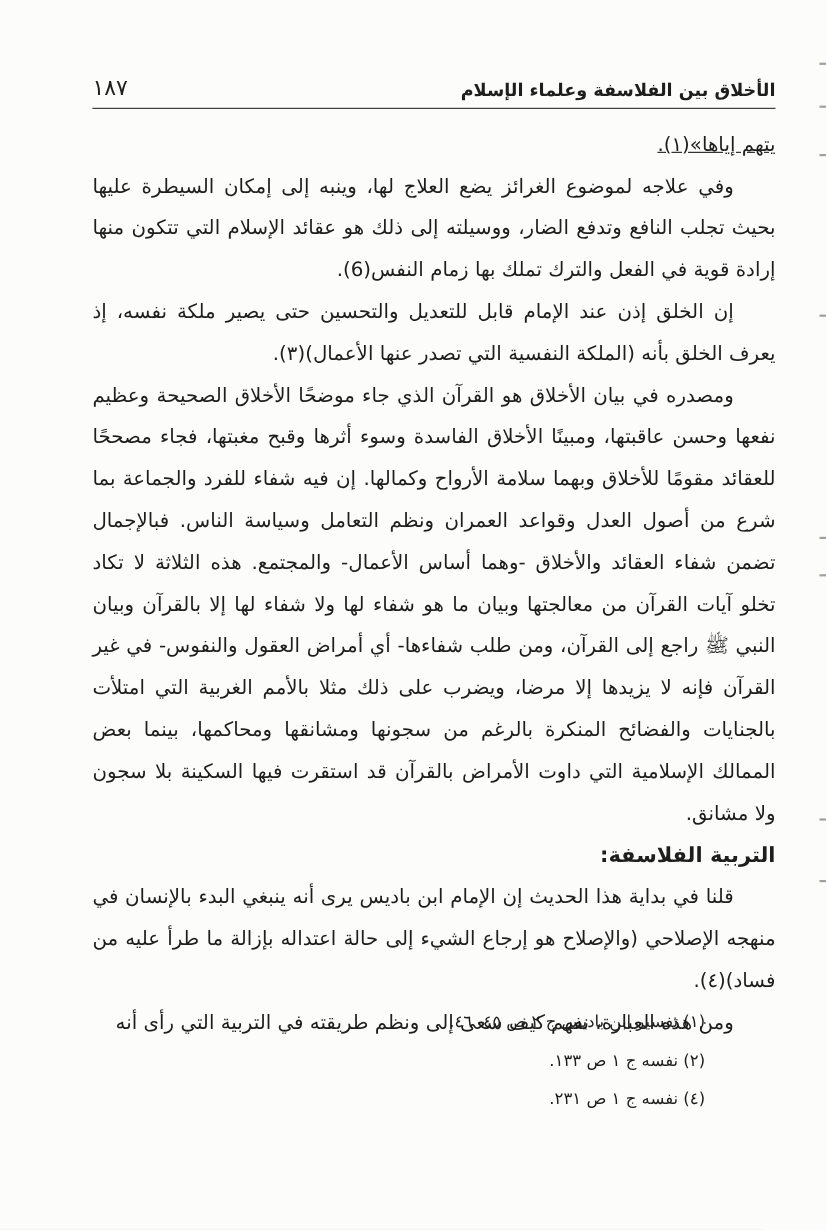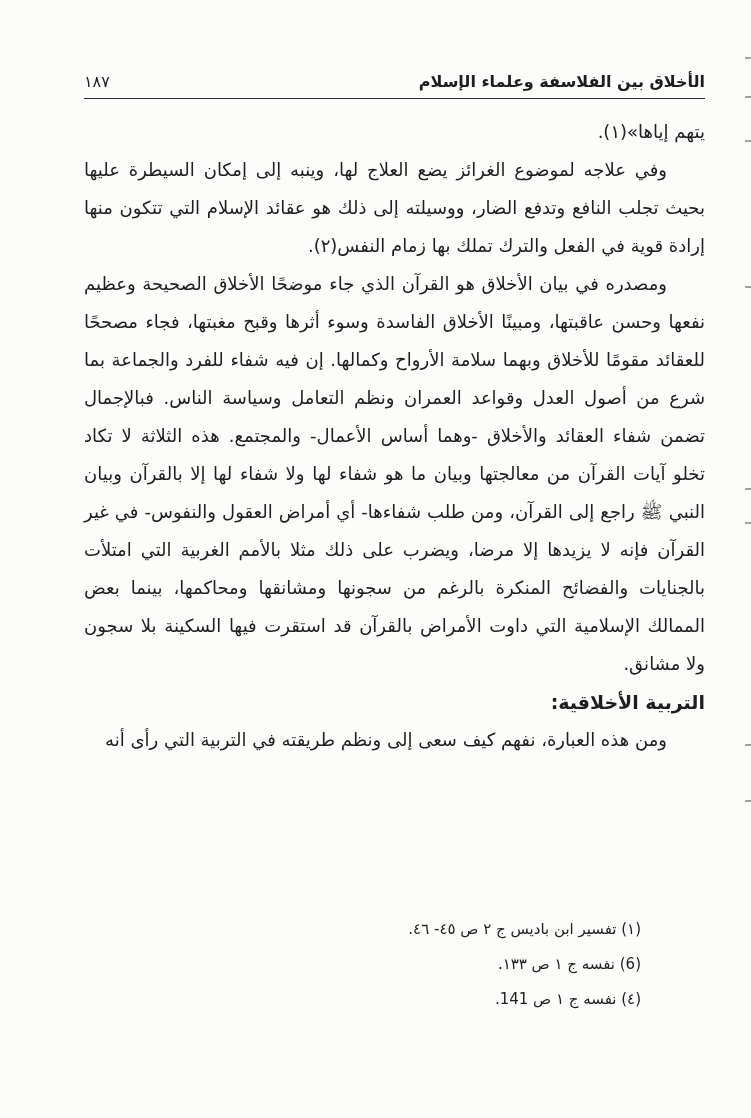--- a/index.html
+++ b/index.html
@@ -27,35 +27,36 @@
     padding-bottom: 7px;
     border-bottom: 1.6px solid #2b2b2b;
     font-size: 16px;
   }
   .header-title {
     font-weight: bold;
     letter-spacing: 0.2px;
     margin-top: 38px;
   }
   .header-page-number {
-    font-size: 16px;
+    font-size: 20px;
     text-align: center;
   }
   .page-body {
     margin: 14px 46px 0 84px;
     font-size: 18px;
     line-height: 38px;
     text-align: justify;
   }
   .para {
     margin: 0;
     text-indent: 38px;
   }
   .para.no-indent {
     text-indent: 0;
+    text-decoration: underline;
   }
   .section-heading {
     margin: 0;
     font-size: 19px;
     font-weight: bold;
     line-height: 38px;
     text-indent: 0;
   }
   .footnotes {
     position: absolute;
@@ -82,30 +83,32 @@
 
 <div class="page">
 
   <header class="page-header">
     <span class="header-title">الأخلاق بين الفلاسفة وعلماء الإسلام</span>
     <span class="header-page-number">١٨٧</span>
   </header>
 
   <main class="page-body">
     <p class="para no-indent">يتهم إياها»(١).</p>
-    <p class="para">وفي علاجه لموضوع الغرائز يضع العلاج لها، وينبه إلى إمكان السيطرة عليها بحيث تجلب النافع وتدفع الضار، ووسيلته إلى ذلك هو عقائد الإسلام التي تتكون منها إرادة قوية في الفعل والترك تملك بها زمام النفس(٢).</p>
+    <p class="para">وفي علاجه لموضوع الغرائز يضع العلاج لها، وينبه إلى إمكان السيطرة عليها بحيث تجلب النافع وتدفع الضار، ووسيلته إلى ذلك هو عقائد الإسلام التي تتكون منها إرادة قوية في الفعل والترك تملك بها زمام النفس(6).</p>
+    <p class="para">إن الخلق إذن عند الإمام قابل للتعديل والتحسين حتى يصير ملكة نفسه، إذ يعرف الخلق بأنه (الملكة النفسية التي تصدر عنها الأعمال)(٣).</p>
     <p class="para">ومصدره في بيان الأخلاق هو القرآن الذي جاء موضحًا الأخلاق الصحيحة وعظيم نفعها وحسن عاقبتها، ومبينًا الأخلاق الفاسدة وسوء أثرها وقبح مغبتها، فجاء مصححًا للعقائد مقومًا للأخلاق وبهما سلامة الأرواح وكمالها. إن فيه شفاء للفرد والجماعة بما شرع من أصول العدل وقواعد العمران ونظم التعامل وسياسة الناس. فبالإجمال تضمن شفاء العقائد والأخلاق -وهما أساس الأعمال- والمجتمع. هذه الثلاثة لا تكاد تخلو آيات القرآن من معالجتها وبيان ما هو شفاء لها ولا شفاء لها إلا بالقرآن وبيان النبي ﷺ راجع إلى القرآن، ومن طلب شفاءها- أي أمراض العقول والنفوس- في غير القرآن فإنه لا يزيدها إلا مرضا، ويضرب على ذلك مثلا بالأمم الغربية التي امتلأت بالجنايات والفضائح المنكرة بالرغم من سجونها ومشانقها ومحاكمها، بينما بعض الممالك الإسلامية التي داوت الأمراض بالقرآن قد استقرت فيها السكينة بلا سجون ولا مشانق.</p>
-    <h2 class="section-heading">التربية الأخلاقية:</h2>
+    <h2 class="section-heading">التربية الفلاسفة:</h2>
+    <p class="para">قلنا في بداية هذا الحديث إن الإمام ابن باديس يرى أنه ينبغي البدء بالإنسان في منهجه الإصلاحي (والإصلاح هو إرجاع الشيء إلى حالة اعتداله بإزالة ما طرأ عليه من فساد)(٤).</p>
     <p class="para">ومن هذه العبارة، نفهم كيف سعى إلى ونظم طريقته في التربية التي رأى أنه</p>
   </main>
 
   <footer class="footnotes">
     <p class="footnote">(١) تفسير ابن باديس ج ٢ ص ٤٥- ٤٦.</p>
-    <p class="footnote">(6) نفسه ج ١ ص ١٣٣.</p>
-    <p class="footnote">(٤) نفسه ج ١ ص 141.</p>
+    <p class="footnote">(٢) نفسه ج ١ ص ١٣٣.</p>
+    <p class="footnote">(٤) نفسه ج ١ ص ٢٣١.</p>
   </footer>
 
   <div class="scan-mark" style="top:57px"></div>
   <div class="scan-mark" style="top:96px"></div>
   <div class="scan-mark" style="top:140px"></div>
   <div class="scan-mark" style="top:286px"></div>
   <div class="scan-mark" style="top:488px"></div>
   <div class="scan-mark" style="top:522px"></div>
   <div class="scan-mark" style="top:744px"></div>
   <div class="scan-mark" style="top:800px"></div>

